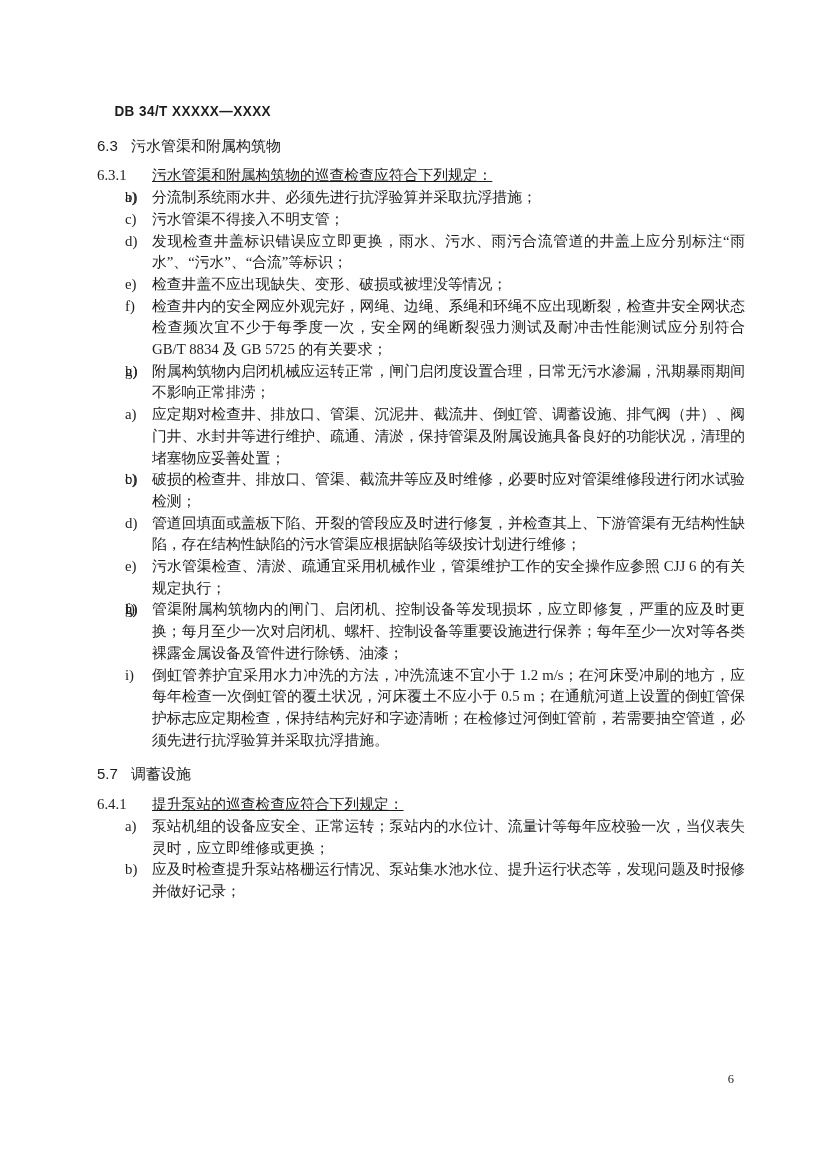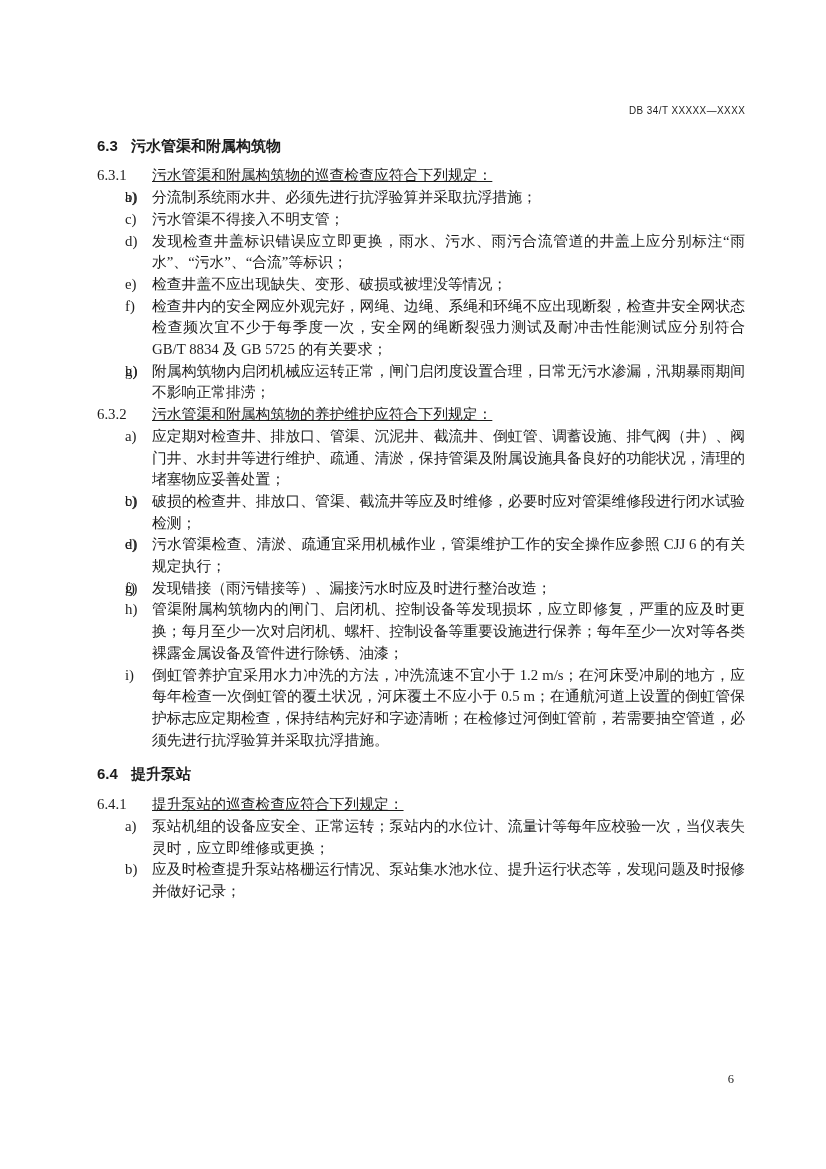--- a/index.html
+++ b/index.html
@@ -14,36 +14,35 @@
   }
   .content {
     position: absolute;
     left: 97px;
     top: 100px;
     width: 648px;
     font-size: 14.8px;
     line-height: 21.7px;
   }
   .header-row {
-    text-align: right;
     font-family: "Liberation Sans", "DejaVu Sans", sans-serif;
-    font-weight: normal;
-    font-size: 11px;
+    font-weight: bold;
+    font-size: 15px;
     margin-bottom: 13px;
     letter-spacing: 0.5px;
   }
   .doc-code {
     display: inline-block;
     transform: scaleX(0.9);
     transform-origin: 100% 50%;
     white-space: nowrap;
   }
   .section-heading {
     font-family: "Liberation Sans", "DejaVu Sans", sans-serif;
-    font-weight: bold;
+    font-weight: normal;
     font-size: 15px;
     margin: 12px 0 9px 0;
   }
   .section-heading:first-of-type { margin-top: 12px; }
   .section-number { display: inline-block; min-width: 21px; margin-right: 13px; }
   .clause {
     margin: 0;
     text-align: justify;
     text-decoration: underline;
   }
@@ -78,30 +77,29 @@
         <div class="section-heading"><span class="section-number">6.3</span><span class="section-title">污水管渠和附属构筑物</span></div>
         <div class="clause"><span class="clause-number">6.3.1</span><span class="clause-text">污水管渠和附属构筑物的巡查检查应符合下列规定：</span></div>
         <div class="item"><span class="item-label">a)</span></div>
         <div class="item"><span class="item-label">b)</span><span class="item-text">分流制系统雨水井、必须先进行抗浮验算并采取抗浮措施；</span></div>
         <div class="item"><span class="item-label">c)</span><span class="item-text">污水管渠不得接入不明支管；</span></div>
         <div class="item"><span class="item-label">d)</span><span class="item-text">发现检查井盖标识错误应立即更换，雨水、污水、雨污合流管道的井盖上应分别标注“雨水”、“污水”、“合流”等标识；</span></div>
         <div class="item"><span class="item-label">e)</span><span class="item-text">检查井盖不应出现缺失、变形、破损或被埋没等情况；</span></div>
         <div class="item"><span class="item-label">f)</span><span class="item-text">检查井内的安全网应外观完好，网绳、边绳、系绳和环绳不应出现断裂，检查井安全网状态检查频次宜不少于每季度一次，安全网的绳断裂强力测试及耐冲击性能测试应分别符合 GB/T 8834 及 GB 5725 的有关要求；</span></div>
         <div class="item"><span class="item-label">g)</span></div>
         <div class="item"><span class="item-label">h)</span><span class="item-text">附属构筑物内启闭机械应运转正常，闸门启闭度设置合理，日常无污水渗漏，汛期暴雨期间不影响正常排涝；</span></div>
-        <div class="clause"><span class="clause-number">6.3.2</span><span class="clause-text">污水管渠和附属构筑物的养护维护应符合下列规定：</span></div>
         <div class="item"><span class="item-label">a)</span><span class="item-text">应定期对检查井、排放口、管渠、沉泥井、截流井、倒虹管、调蓄设施、排气阀（井）、阀门井、水封井等进行维护、疏通、清淤，保持管渠及附属设施具备良好的功能状况，清理的堵塞物应妥善处置；</span></div>
         <div class="item"><span class="item-label">b)</span></div>
         <div class="item"><span class="item-label">c)</span><span class="item-text">破损的检查井、排放口、管渠、截流井等应及时维修，必要时应对管渠维修段进行闭水试验检测；</span></div>
-        <div class="item"><span class="item-label">d)</span></div>
+        <div class="item"><span class="item-label">d)</span><span class="item-text">管道回填面或盖板下陷、开裂的管段应及时进行修复，并检查其上、下游管渠有无结构性缺陷，存在结构性缺陷的污水管渠应根据缺陷等级按计划进行维修；</span></div>
         <div class="item"><span class="item-label">e)</span><span class="item-text">污水管渠检查、清淤、疏通宜采用机械作业，管渠维护工作的安全操作应参照 CJJ 6 的有关规定执行；</span></div>
         <div class="item"><span class="item-label">f)</span></div>
-        <div class="item"><span class="item-label">g)</span><span class="item-text">发现错接（雨污错接等）、漏接污水时应及时进行整治改造；</span></div>
+        <div class="item"><span class="item-label">g)</span></div>
         <div class="item"><span class="item-label">h)</span><span class="item-text">管渠附属构筑物内的闸门、启闭机、控制设备等发现损坏，应立即修复，严重的应及时更换；每月至少一次对启闭机、螺杆、控制设备等重要设施进行保养；每年至少一次对等各类裸露金属设备及管件进行除锈、油漆；</span></div>
         <div class="item"><span class="item-label">i)</span><span class="item-text">倒虹管养护宜采用水力冲洗的方法，冲洗流速不宜小于 1.2 m/s；在河床受冲刷的地方，应每年检查一次倒虹管的覆土状况，河床覆土不应小于 0.5 m；在通航河道上设置的倒虹管保护标志应定期检查，保持结构完好和字迹清晰；在检修过河倒虹管前，若需要抽空管道，必须先进行抗浮验算并采取抗浮措施。</span></div>
-        <div class="section-heading"><span class="section-number">6.4</span><span class="section-title">提升泵站</span></div>
+        <div class="section-heading"><span class="section-number">5.7</span><span class="section-title">调蓄设施</span></div>
         <div class="clause"><span class="clause-number">6.4.1</span><span class="clause-text">提升泵站的巡查检查应符合下列规定：</span></div>
         <div class="item"><span class="item-label">a)</span><span class="item-text">泵站机组的设备应安全、正常运转；泵站内的水位计、流量计等每年应校验一次，当仪表失灵时，应立即维修或更换；</span></div>
         <div class="item"><span class="item-label">b)</span><span class="item-text">应及时检查提升泵站格栅运行情况、泵站集水池水位、提升运行状态等，发现问题及时报修并做好记录；</span></div>
       </main>
   </div>
   <div class="page-number">6</div>
 </div>
 
 </body></html>

